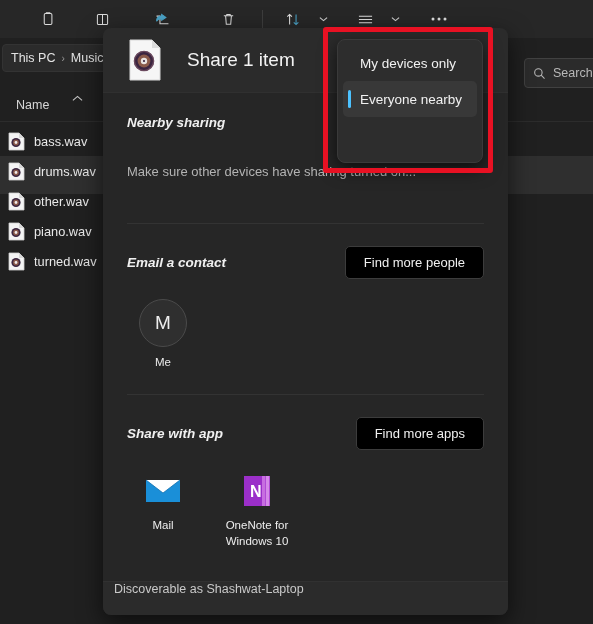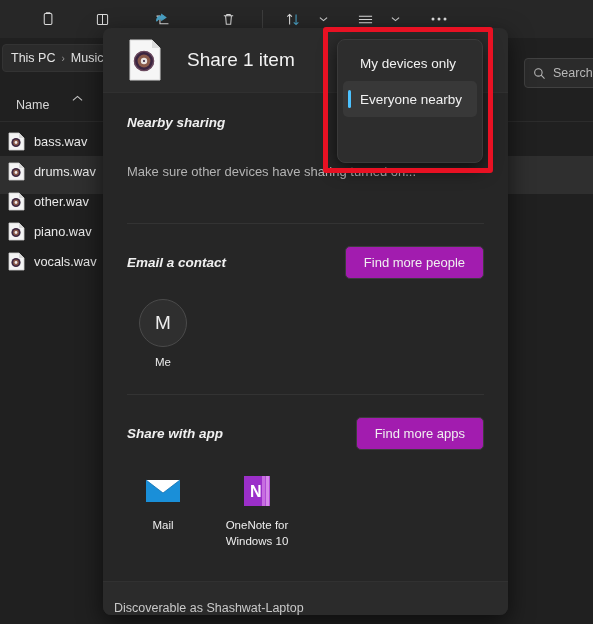--- a/index.html
+++ b/index.html
@@ -84,21 +84,21 @@
 
   .sd-body { padding: 0 24px; }
 
   .sd-section-head {
     display: flex; align-items: center; justify-content: space-between;
     padding-top: 22px;
   }
   .sd-section-title { color: #f0f0f0; font-size: 13.5px; font-weight: bold; font-style: italic; }
 
   .pill-btn {
-    background: #a21caf; border: 1px solid #3c3c3c; border-radius: 5px;
+    background: #000000; border: 1px solid #3c3c3c; border-radius: 5px;
     color: #f0f0f0; font-size: 13px; padding: 8px 18px;
   }
 
   .sd-note { color: #b3b3b3; font-size: 13px; padding-top: 34px; }
   .sd-divider { height: 1px; background: #333333; margin-top: 44px; }
 
   .contact-wrap { display: flex; gap: 18px; padding-top: 20px; }
   .contact { width: 72px; text-align: center; }
   .avatar {
     width: 48px; height: 48px; border-radius: 50%;
@@ -110,21 +110,21 @@
   .contact-label { color: #ebebeb; font-size: 11.5px; margin-top: 9px; }
 
   .app-wrap { display: flex; gap: 22px; padding-top: 22px; }
   .app { width: 72px; text-align: center; }
   .app-label { color: #ededed; font-size: 11.5px; margin-top: 8px; line-height: 1.35; }
   .app-ico { width: 38px; height: 38px; margin: 0 auto; position: relative; }
 
   .sd-status {
     position: absolute; left: 103px; top: 581px; width: 405px; height: 34px;
     background: #2b2b2b; border-top: 1px solid #313131;
-    display: flex; align-items: flex-end; padding-left: 11px;
+    display: flex; align-items: flex-start; padding-left: 11px;
     color: #c9c9c9; font-size: 12.5px;
     border-bottom-left-radius: 8px; border-bottom-right-radius: 8px;
   }
 
   
   .dropdown {
     position: absolute; left: 337px; top: 39px; width: 146px; height: 124px;
     background: #2d2d2d; border: 1px solid #3a3a3a; border-radius: 8px;
     box-shadow: 0 6px 18px rgba(0,0,0,.65);
     padding: 5px; z-index: 20;
@@ -276,21 +276,21 @@
           <span>piano.wav</span>
         </div>
         <div class="file-row">
           <span class="wav-ico"><svg width="17" height="19" viewBox="0 0 17 19">
               <path d="M1 1 h10 l5 5 v12 h-15 z" fill="#f4f4f4" stroke="#cfcfcf" stroke-width="0.8"></path>
               <path d="M11 1 v5 h5 z" fill="#d8d8d8"></path>
               <circle cx="8" cy="10.5" r="4.6" fill="#3a2540"></circle>
               <circle cx="8" cy="10.5" r="2.9" fill="#8a5a4a"></circle>
               <circle cx="8" cy="10.5" r="1.4" fill="#efeaea"></circle>
             </svg></span>
-          <span>vocals.wav</span>
+          <span>turned.wav</span>
         </div>
       </div>
   </div>
 
   <div class="share-dialog">
 
     <div class="sd-header">
       <div class="sd-fileicon">
         <svg width="36" height="42" viewBox="0 0 36 42">
           <path d="M3 1 h22 l8 8 v32 h-30 z" fill="#f6f6f6" stroke="#d7d7d7"></path>

